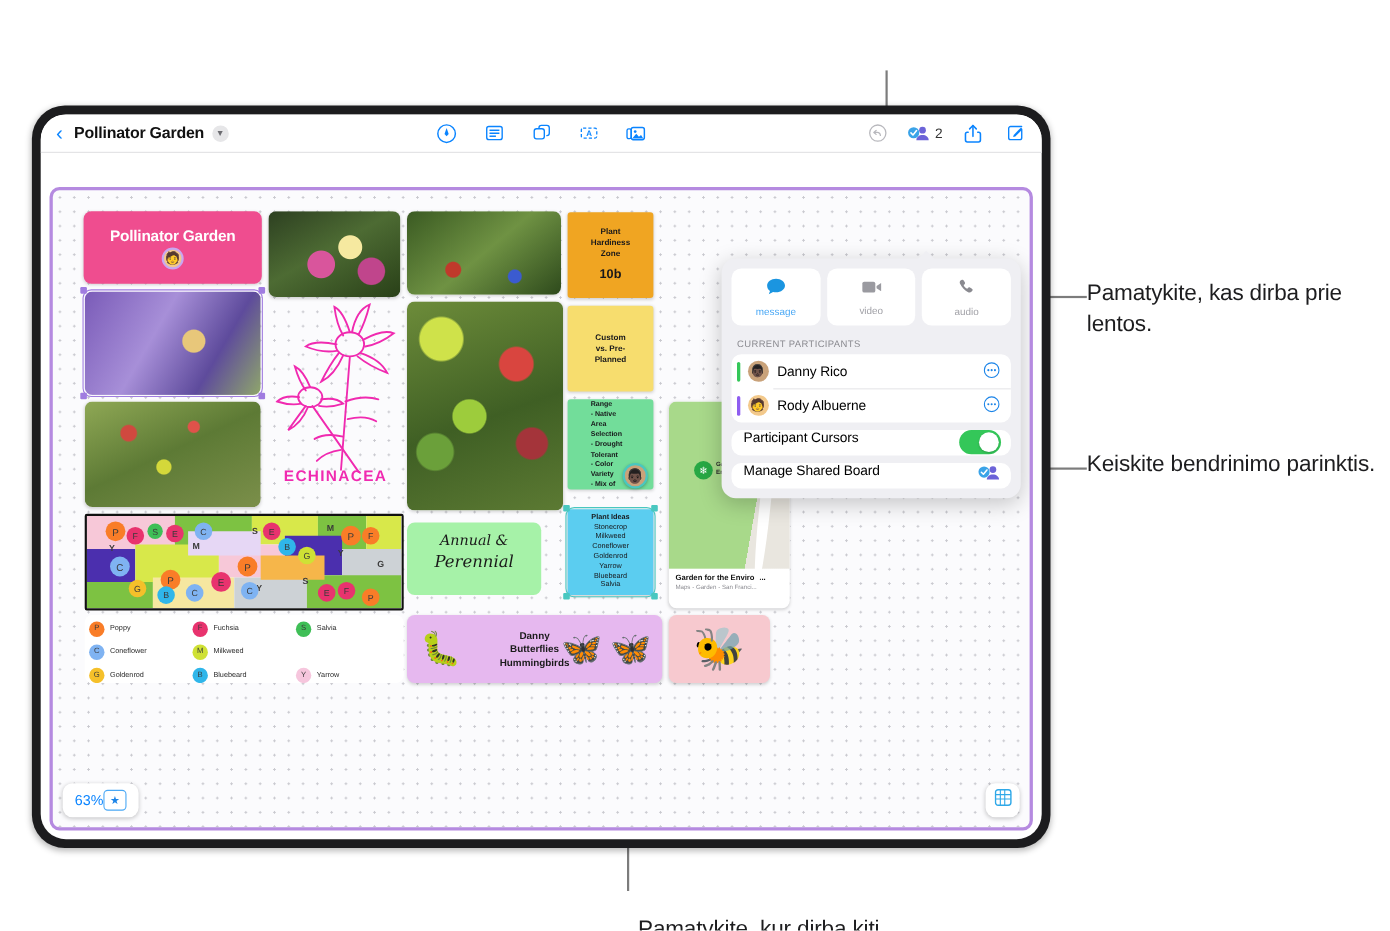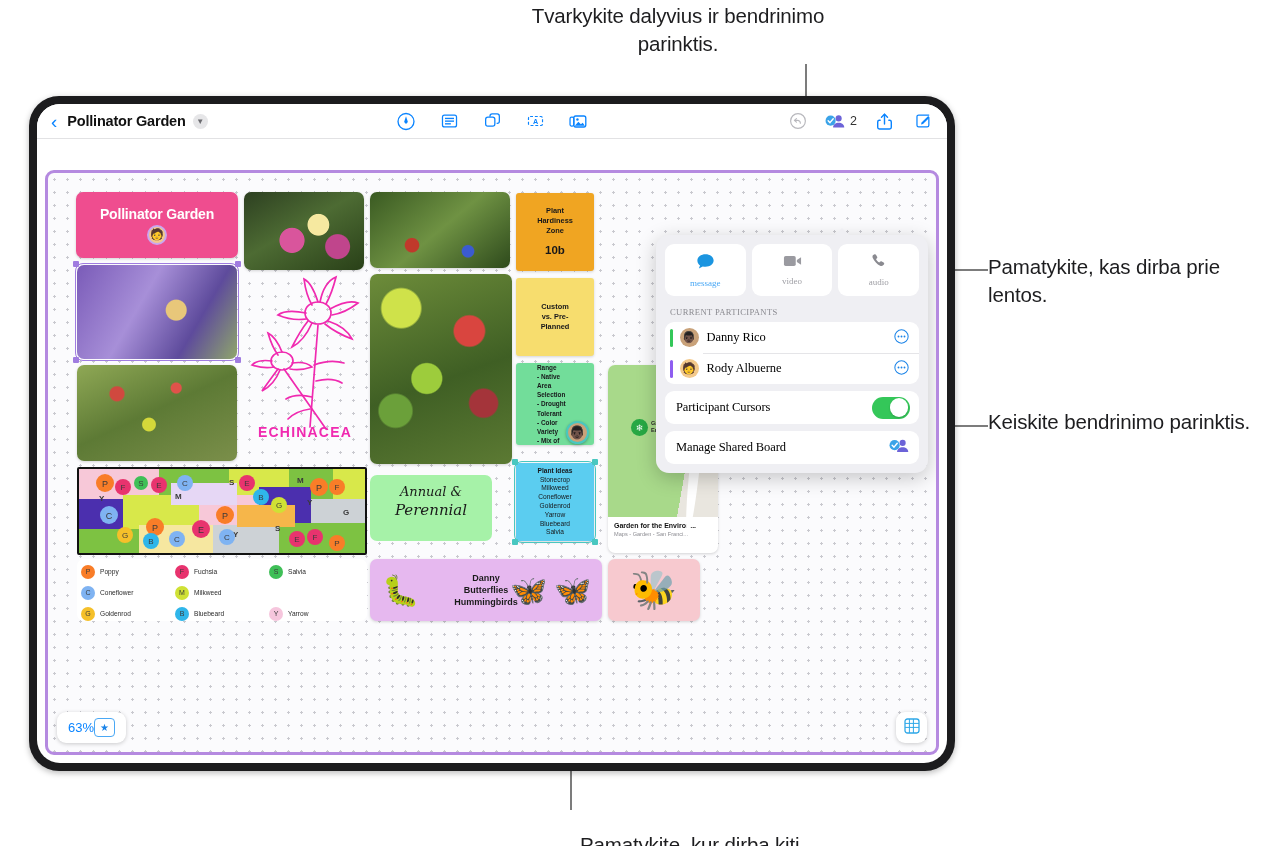--- a/index.html
+++ b/index.html
@@ -141,21 +141,21 @@
     position: absolute; right: 9px; bottom: 9px; width: 31px; height: 31px;
     background: #fff; border-radius: 9px; box-shadow: 0 1px 4px rgba(0,0,0,.2);
     display: flex; align-items: center; justify-content: center; z-index: 30;
   }
 
   
   #collab {
     position: absolute; right: 8px; top: 62px; width: 272px;
     background: #efeff3; border-radius: 13px;
     box-shadow: 0 5px 20px rgba(0,0,0,.22);
-    padding: 9px; z-index: 60; font-family: Liberation Serif, serif;
+    padding: 9px; z-index: 60;
   }
   #collab::before {
     content: ""; position: absolute; top: -7px; right: 78px;
     border-left: 8px solid transparent; border-right: 8px solid transparent;
     border-bottom: 8px solid #efeff3;
   }
   .cm-row { display: flex; gap: 6px; }
   .cm-btn {
     flex: 1; background: #fff; border-radius: 9px; height: 52px;
     display: flex; flex-direction: column; align-items: center; justify-content: center; gap: 4px;
@@ -173,35 +173,34 @@
   .prow + .prow::before {
     content:""; position: absolute; left: 38px; right: 0; top: 0; height: .6px; background: #e5e5e8;
   }
   .pbar { width: 2.6px; height: 18px; border-radius: 2px; margin: 0 7px 0 5px; }
   .pav {
     width: 19px; height: 19px; border-radius: 50%;
     display: flex; align-items: center; justify-content: center; font-size: 11px; margin-right: 8px;
   }
   .pname { font-size: 12.5px; color: #000; letter-spacing: -.1px; }
   .pmore { margin-left: auto; color: #1b84e8; font-size: 13px; line-height: 1; }
-  .trow { display: flex; align-items: center; height: 33px; padding: 0 9px 0 11px; }
+  .trow { display: flex; height: 23px; padding: 0 9px 0 11px; }
   .trow .t { font-size: 12.5px; color: #000; letter-spacing: -.1px; }
   .toggle {
     margin-left: auto; width: 38px; height: 22px; border-radius: 11px; background: #34c759;
     position: relative; cursor: pointer;
   }
   .toggle s { position: absolute; right: 1.6px; top: 1.6px; width: 18.8px; height: 18.8px; border-radius: 50%; background: #fff; display: block; box-shadow: 0 1px 2px rgba(0,0,0,.2); }
   .mt { margin-top: 7px; }
 </style>
 </head>
 <body>
 
 <div id="stage">
 
-  <div class="callout c-top">Tvarkykite dalyvius ir bendrinimo parinktis.</div>
   <div class="leader v" style="left:805px;top:64px;height:86px;"></div>
 
   <div class="callout c-r1">Pamatykite, kas dirba prie lentos.</div>
   <div class="leader h" style="left:760px;top:269px;width:228px;"></div>
 
   <div class="callout c-r2">Keiskite bendrinimo parinktis.</div>
   <div class="leader h" style="left:878px;top:425px;width:110px;"></div>
 
   <div class="callout c-bottom">Pamatykite, kur dirba kiti.</div>
   <div class="leader v" style="left:570px;top:660px;height:150px;"></div>

